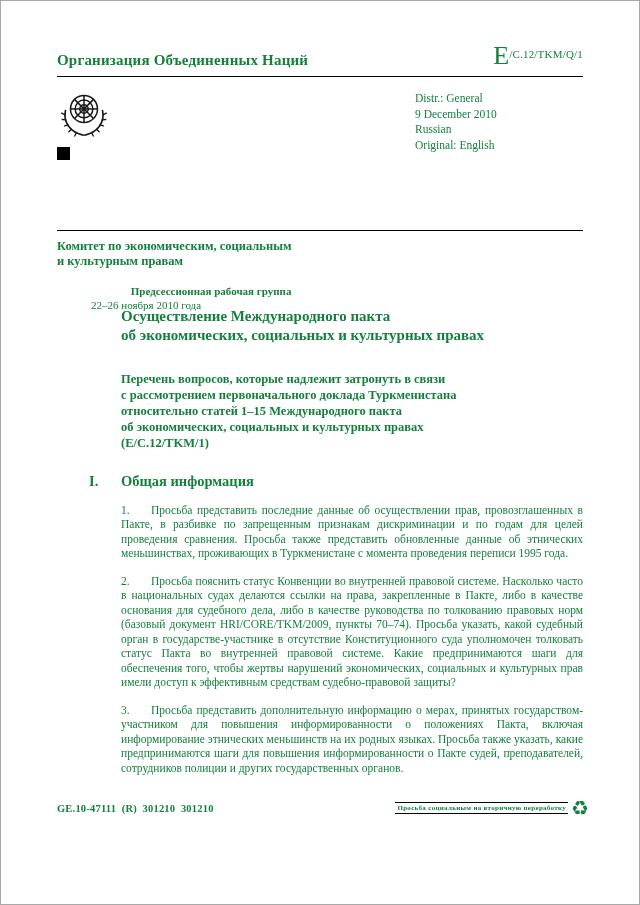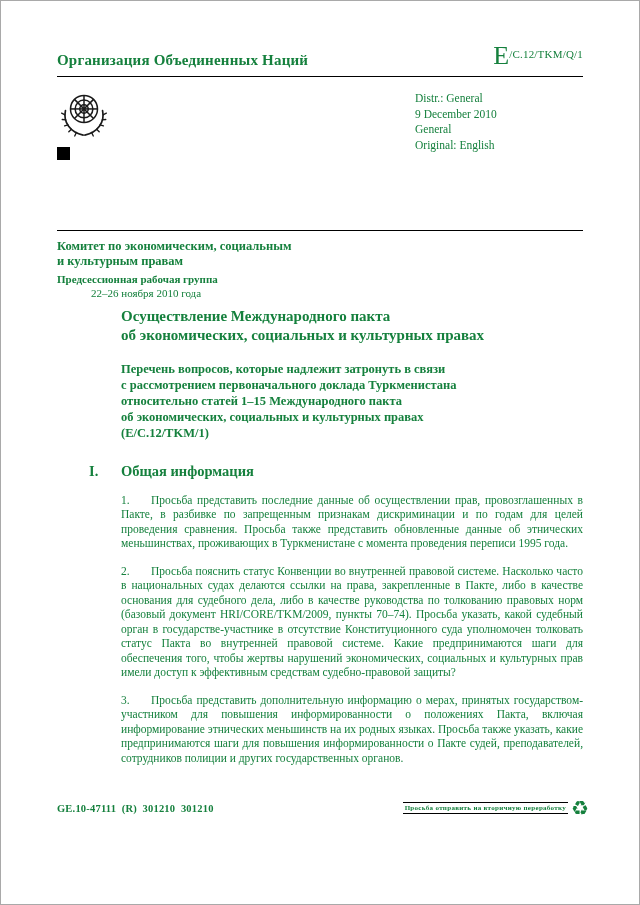--- a/index.html
+++ b/index.html
@@ -32,27 +32,27 @@
   .council-title { margin-left:14px; font-weight:bold; font-size:21px; line-height:1.28; padding-top:2px; }
   .distr-block { margin-left:auto; width:168px; font-size:11.5px; line-height:1.35; padding-top:6px; }
 
   .black-square { position:absolute; left:56px; top:146px; width:13px; height:13px; background:#000; }
 
   .rule2 { position:absolute; left:56px; right:56px; top:229px; border-top:1px solid #000; }
 
   
   .committee { position:absolute; left:56px; top:238px; font-size:12.5px; line-height:1.22; }
   .committee .name { font-weight:bold; }
-  .committee .group { font-weight:bold; font-size:11px; margin-top:3px; }
+  .committee .group { font-weight:bold; font-size:11px; margin-top:15px;text-align:right; }
   .committee .dates { font-size:11px; margin-top:1px;margin-left:34px; }
 
   
   .content { position:absolute; left:120px; right:56px; top:306px; }
   .doc-title { font-weight:bold; font-size:15px; line-height:1.25; }
-  .doc-subtitle { font-weight:bold; font-size:12.5px; line-height:1.28; margin-top:16px; }
+  .doc-subtitle { font-weight:bold; font-size:12.5px; line-height:1.28; margin-top:26px; }
   .section-heading { position:relative; margin-top:22px; font-weight:bold; font-size:14.5px; }
   .section-num { position:absolute; left:-32px; top:0; }
   .para { font-size:11.5px; line-height:14.5px; text-align:justify; margin-top:13px; }
   .pnum { display:inline-block; min-width:30px; }
 
   
   .footer {
     position:absolute; left:56px; right:50px; bottom:86px;
     display:flex; justify-content:space-between; align-items:center;
   }
@@ -96,21 +96,21 @@
         <line x1="54.5" y1="33" x2="58.5" y2="31"></line>
         <line x1="53.5" y1="39" x2="57.8" y2="38.5"></line>
         <line x1="51" y1="45" x2="55" y2="46"></line>
         <line x1="47" y1="50" x2="50" y2="53"></line>
         <line x1="41" y1="54" x2="43" y2="58"></line>
       </g>
     </svg>
     <div class="distr-block">
       <div>Distr.: General</div>
       <div>9 December 2010</div>
-      <div>General</div>
+      <div>Russian</div>
       <div>Original: English</div>
     </div>
   </div>
 
   <div class="black-square"></div>
 
   <div class="rule2"></div>
 
   <div class="committee">
     <div class="name">Комитет по экономическим, социальным</div>
@@ -141,18 +141,18 @@
     <p class="para"><span class="pnum">1.</span><span>Просьба представить последние данные об осуществлении прав, провозглашенных в Пакте, в разбивке по запрещенным признакам дискриминации и по годам для целей проведения сравнения. Просьба также представить обновленные данные об этнических меньшинствах, проживающих в Туркменистане с момента проведения переписи 1995 года.</span></p>
 
     <p class="para"><span class="pnum">2.</span><span>Просьба пояснить статус Конвенции во внутренней правовой системе. Насколько часто в национальных судах делаются ссылки на права, закрепленные в Пакте, либо в качестве основания для судебного дела, либо в качестве руководства по толкованию правовых норм (базовый документ HRI/CORE/TKM/2009, пункты 70–74). Просьба указать, какой судебный орган в государстве-участнике в отсутствие Конституционного суда уполномочен толковать статус Пакта во внутренней правовой системе. Какие предпринимаются шаги для обеспечения того, чтобы жертвы нарушений экономических, социальных и культурных прав имели доступ к эффективным средствам судебно-правовой защиты?</span></p>
 
     <p class="para"><span class="pnum">3.</span><span>Просьба представить дополнительную информацию о мерах, принятых государством-участником для повышения информированности о положениях Пакта, включая информирование этнических меньшинств на их родных языках. Просьба также указать, какие предпринимаются шаги для повышения информированности о Пакте судей, преподавателей, сотрудников полиции и других государственных органов.</span></p>
   </div>
 
   <div class="footer">
     <span class="footer-left">GE.10-47111&nbsp;&nbsp;(R)&nbsp;&nbsp;301210&nbsp;&nbsp;301210</span>
     <span class="recycle-wrap">
-      <span class="recycle-text">Просьба отправить на вторичную переработку</span>
+      <span class="recycle-text">Просьба социальным на вторичную переработку</span>
       <span class="recycle-symbol">♻</span>
     </span>
   </div>
 
 </div>
 
 </body></html>

